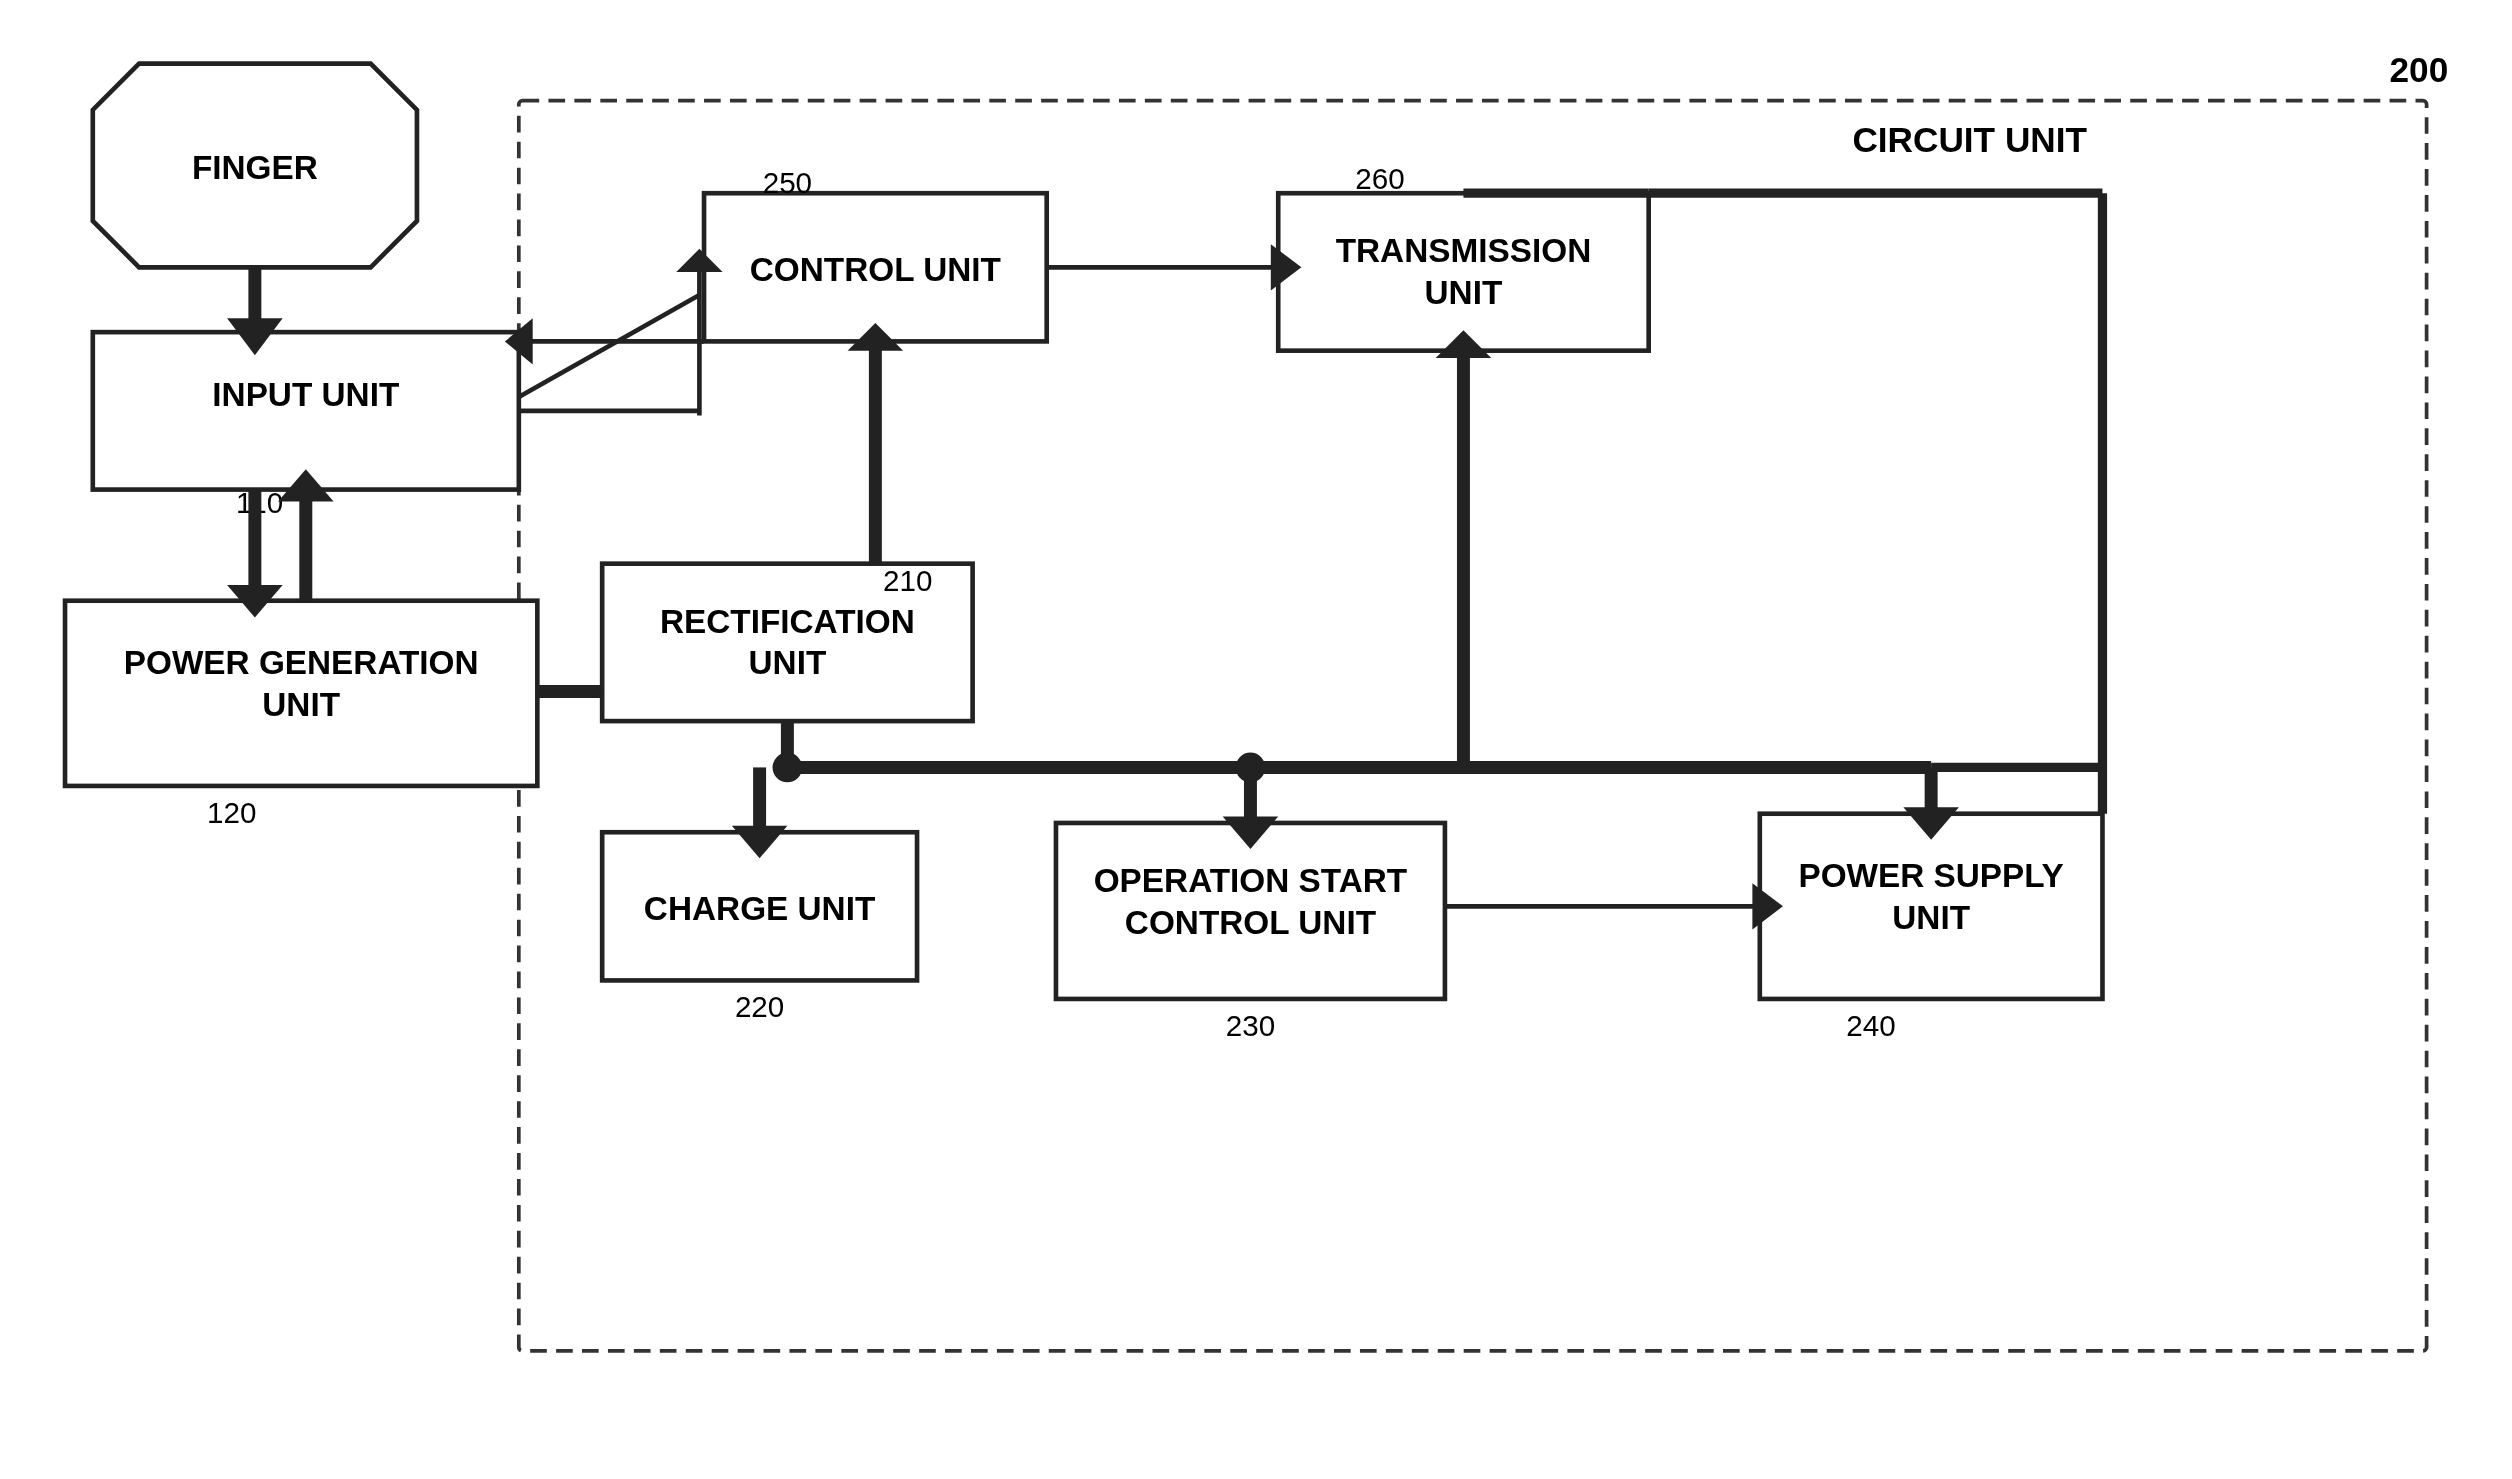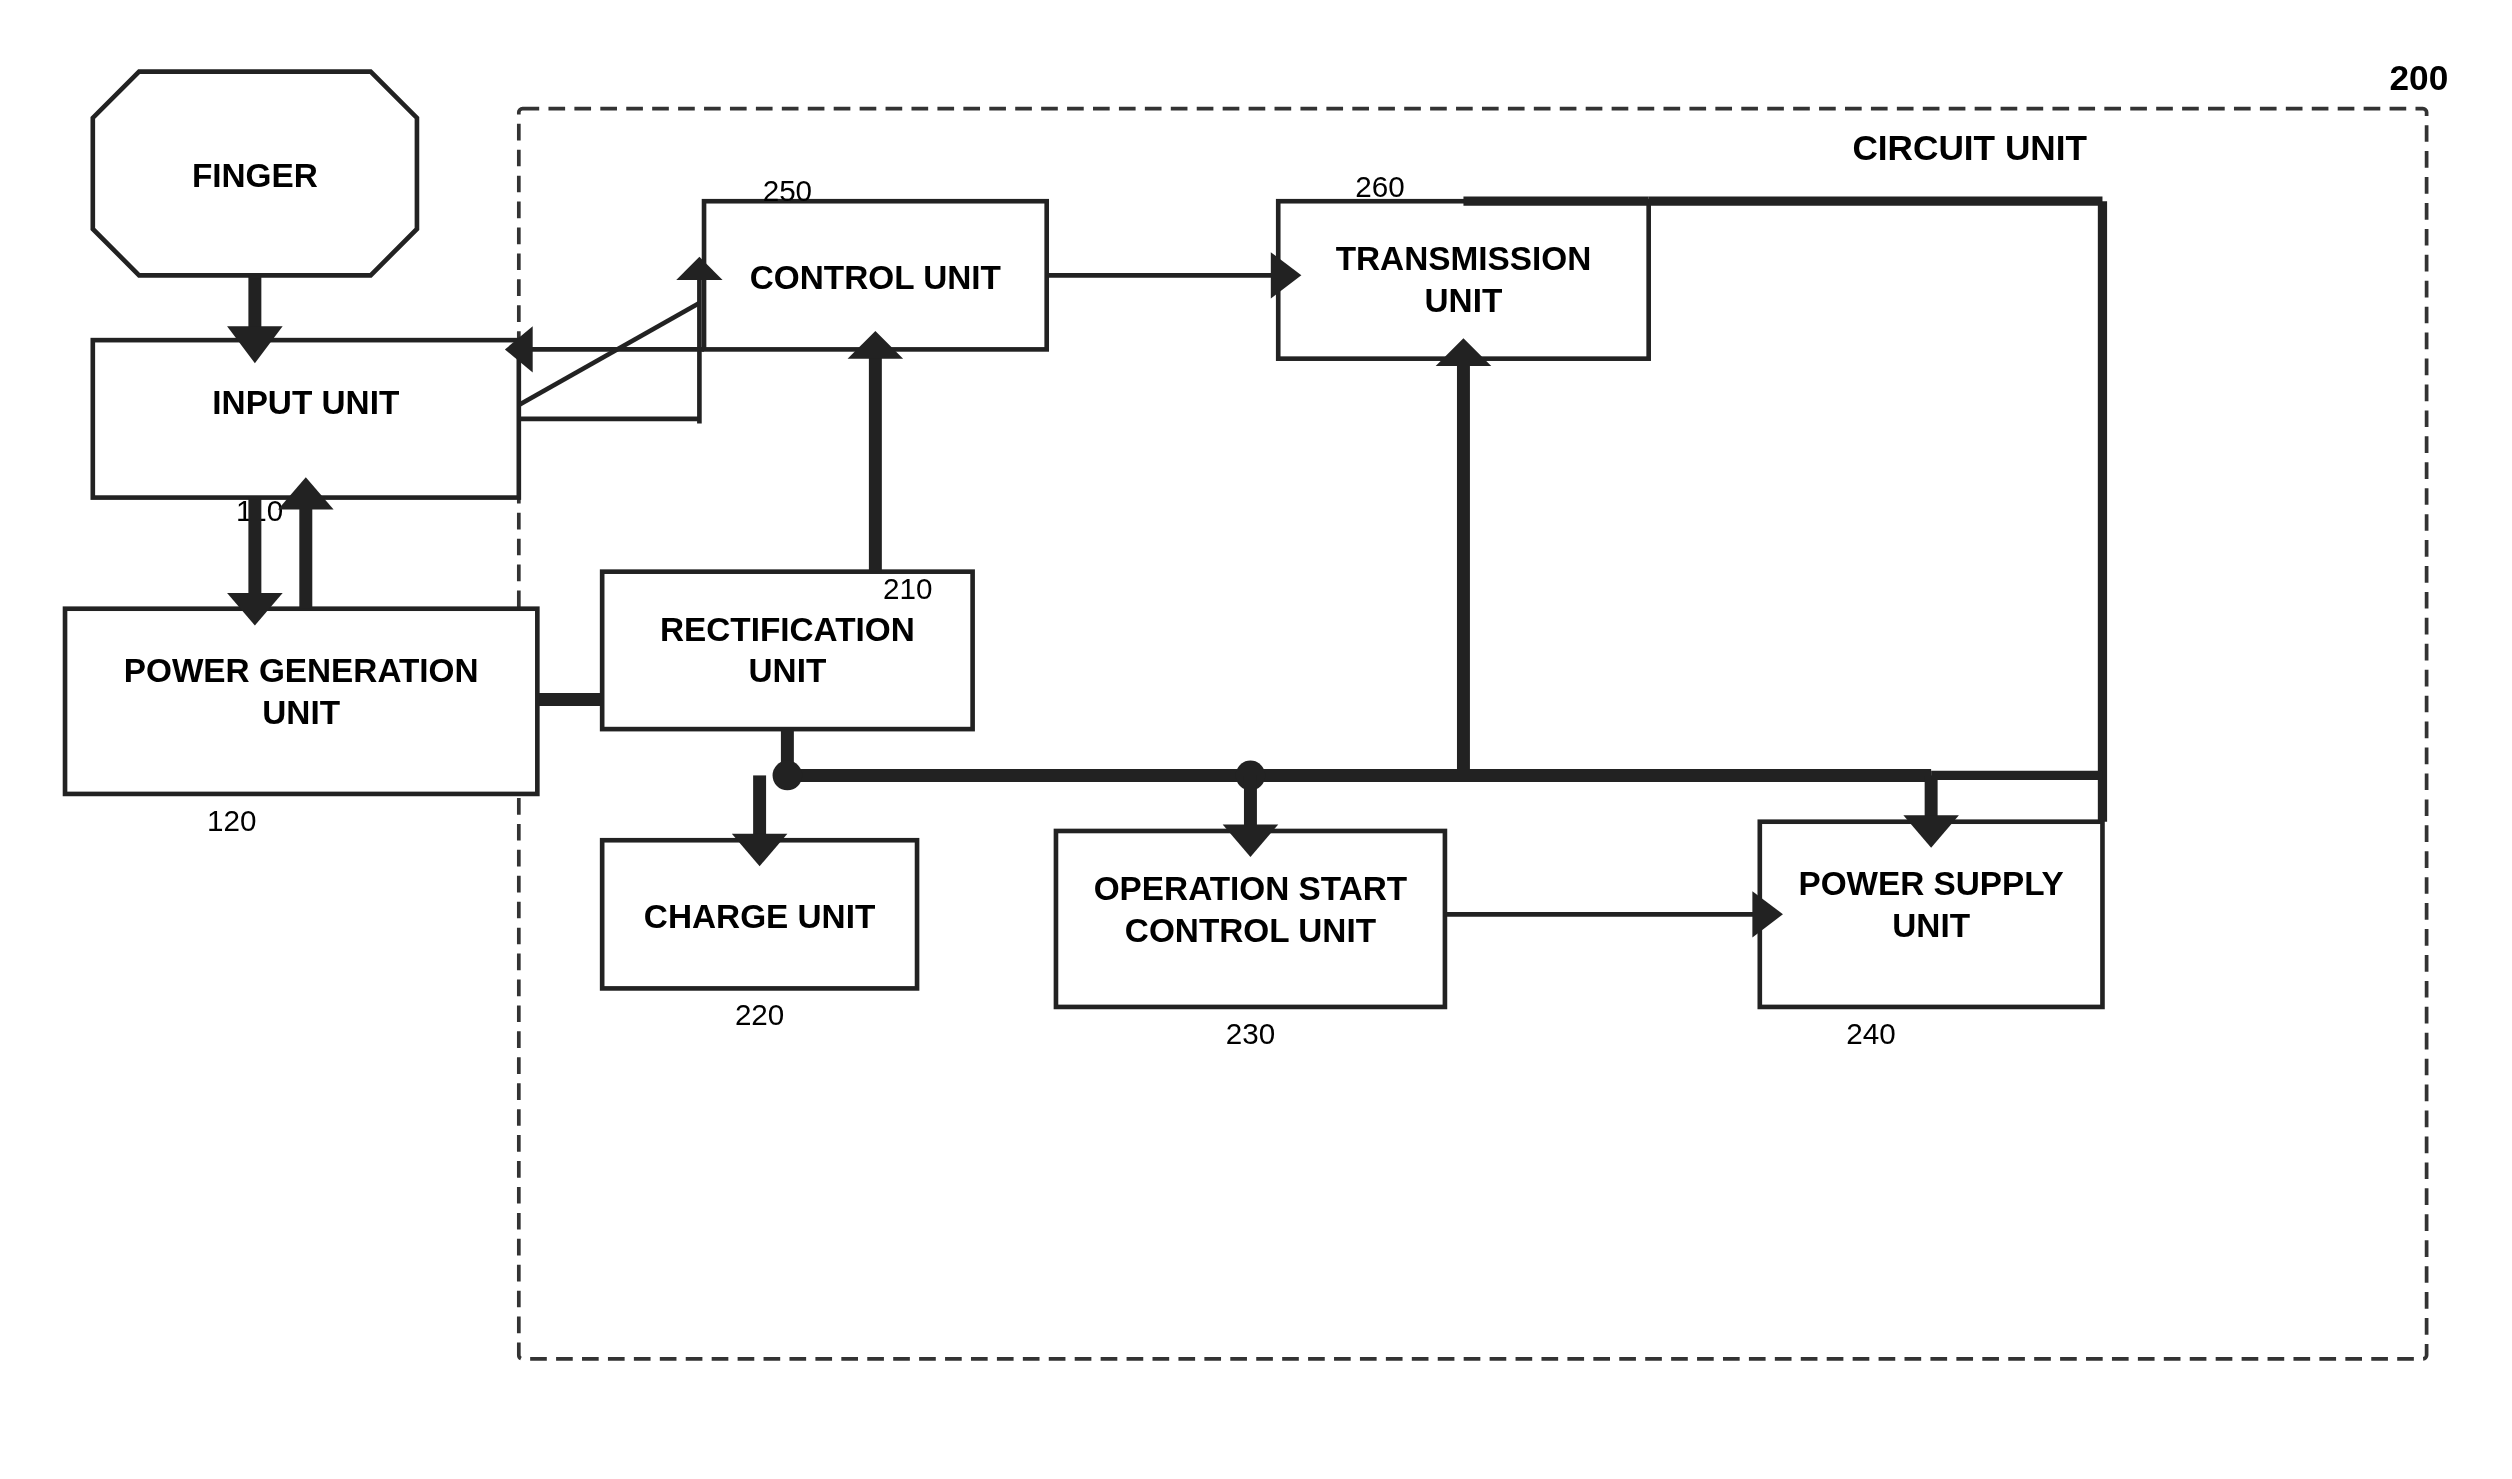--- a/index.html
+++ b/index.html
@@ -6,21 +6,21 @@
     body {
       background: #ffffff;
       font-family: Arial, sans-serif;
       width: 2512px;
       height: 1479px;
       overflow: hidden;
       position: relative;
     }
     .diagram-container {
       position: absolute;
-      top: 16px; left: 0;
+      top: 8px; left: 0;
       width: 2512px;
       height: 1320px;
     }
     svg {
       width: 2512px;
       height: 1479px;
     }
     .block-label {
       font-family: Arial, sans-serif;
       font-size: 36px;

